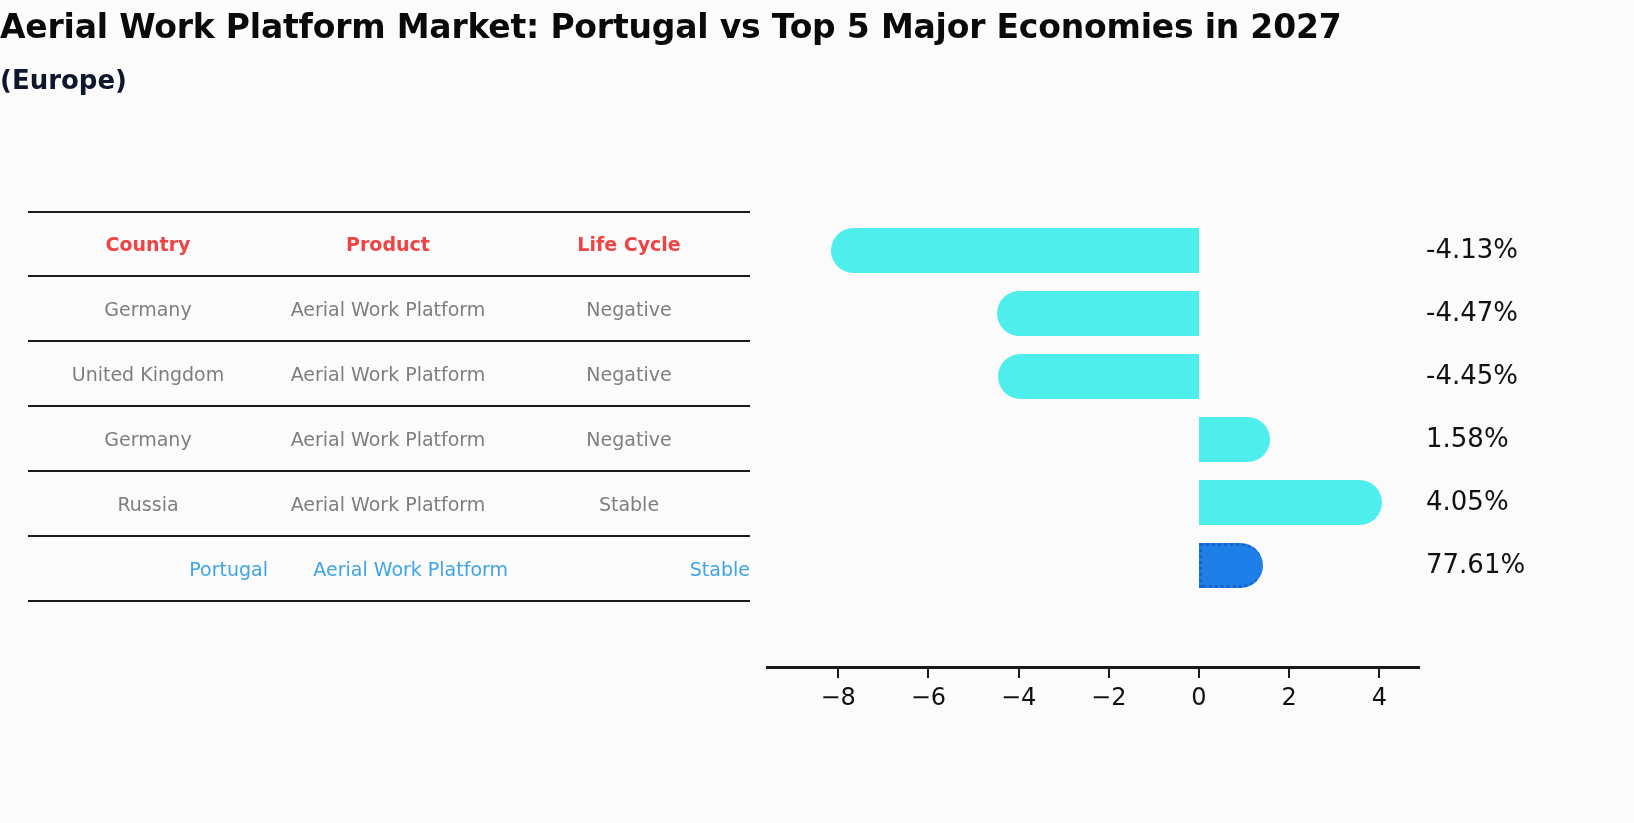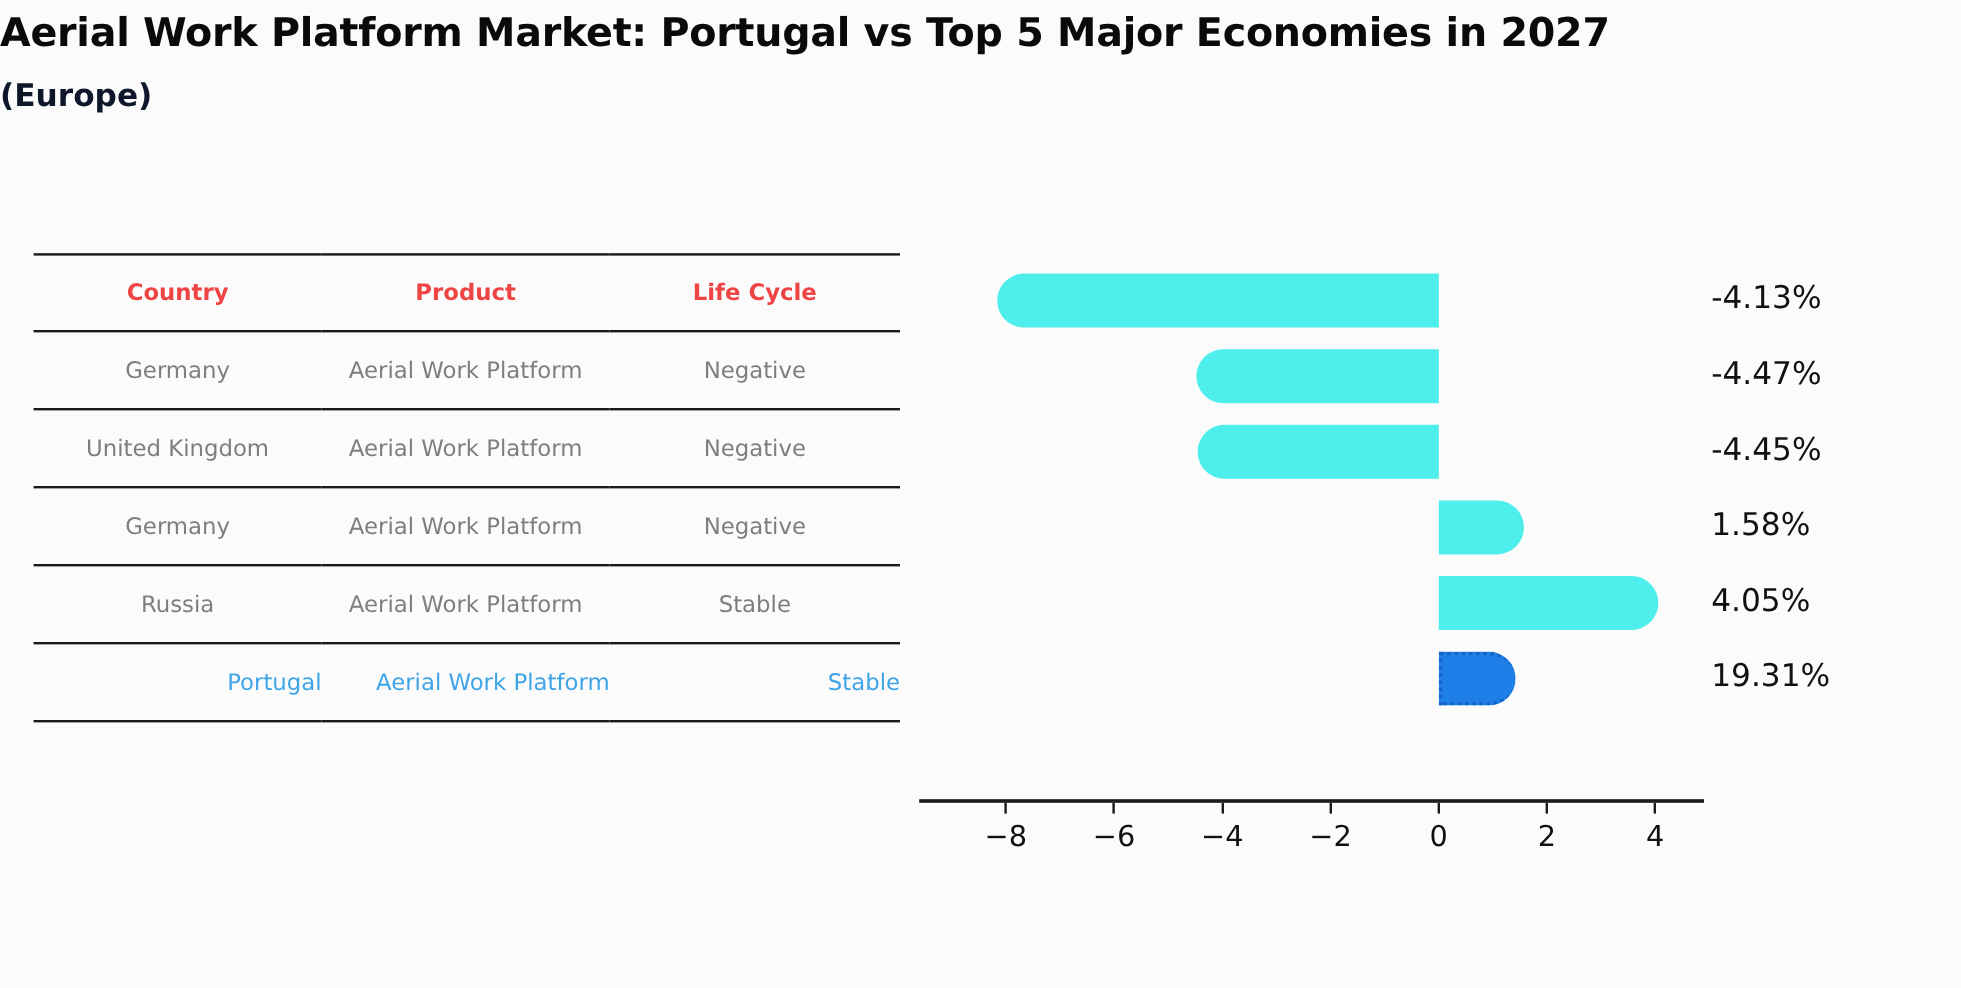--- a/index.html
+++ b/index.html
@@ -221,15 +221,15 @@
       <div class="bar bar-pos" style="top: 206px; left: 432.993px; width: 71.2634px;"></div>
       <div class="bar bar-pos" style="top: 269px; left: 432.993px; width: 182.669px;"></div>
       <div class="bar bar-pos bar-highlight" style="top: 332px; left: 432.993px; width: 63.5959px;"></div>
     </div>
   <div id="labels-layer">
       <div class="value-label" style="top: 23px;">-4.13%</div>
       <div class="value-label" style="top: 86px;">-4.47%</div>
       <div class="value-label" style="top: 149px;">-4.45%</div>
       <div class="value-label" style="top: 212px;">1.58%</div>
       <div class="value-label" style="top: 275px;">4.05%</div>
-      <div class="value-label" style="top: 338px;">19.31%</div>
+      <div class="value-label" style="top: 338px;">77.61%</div>
     </div>
 </div>
 
 </body></html>

